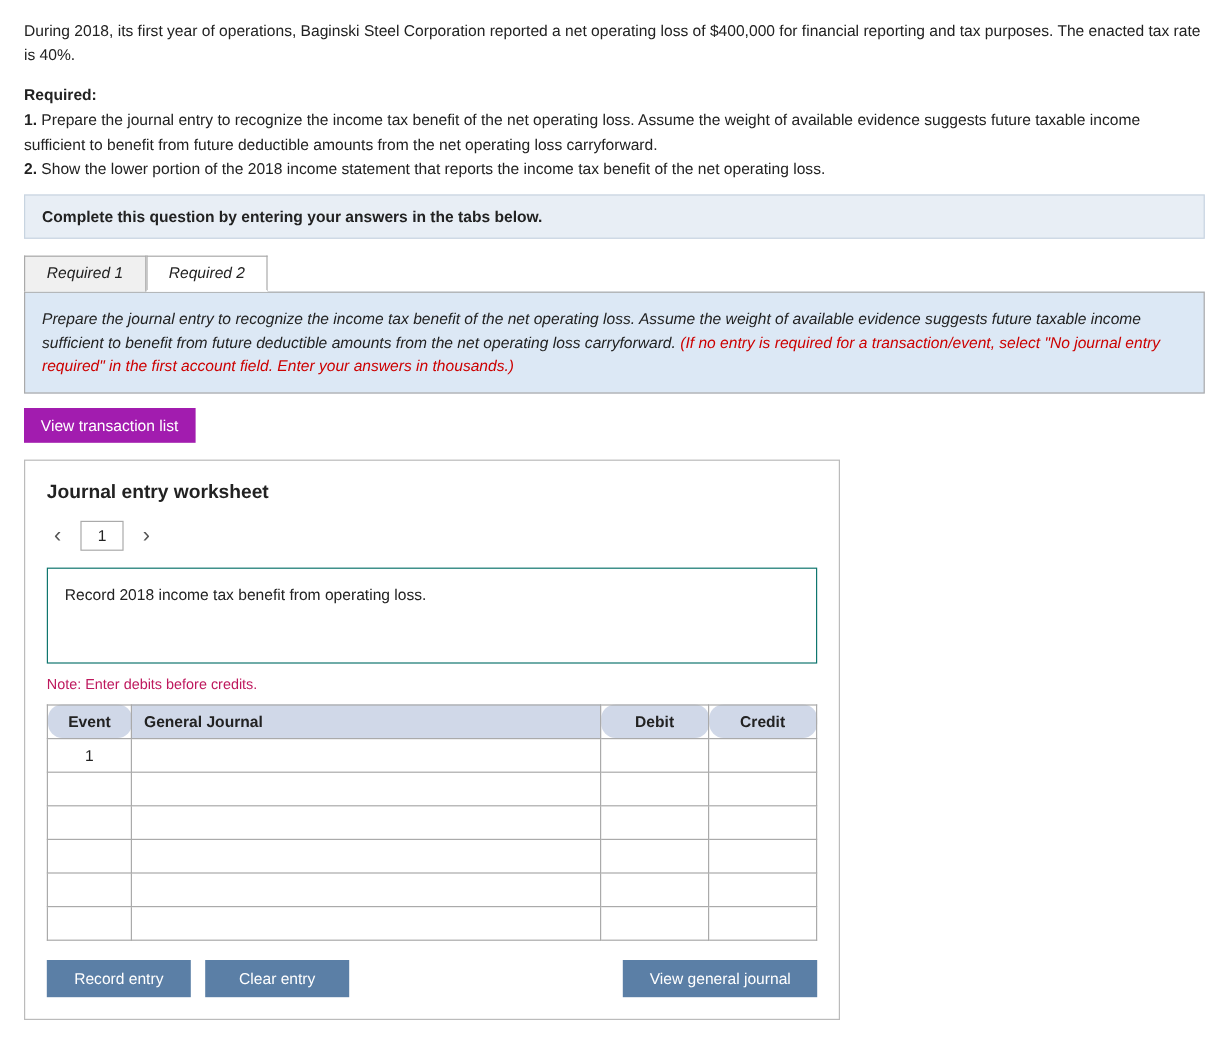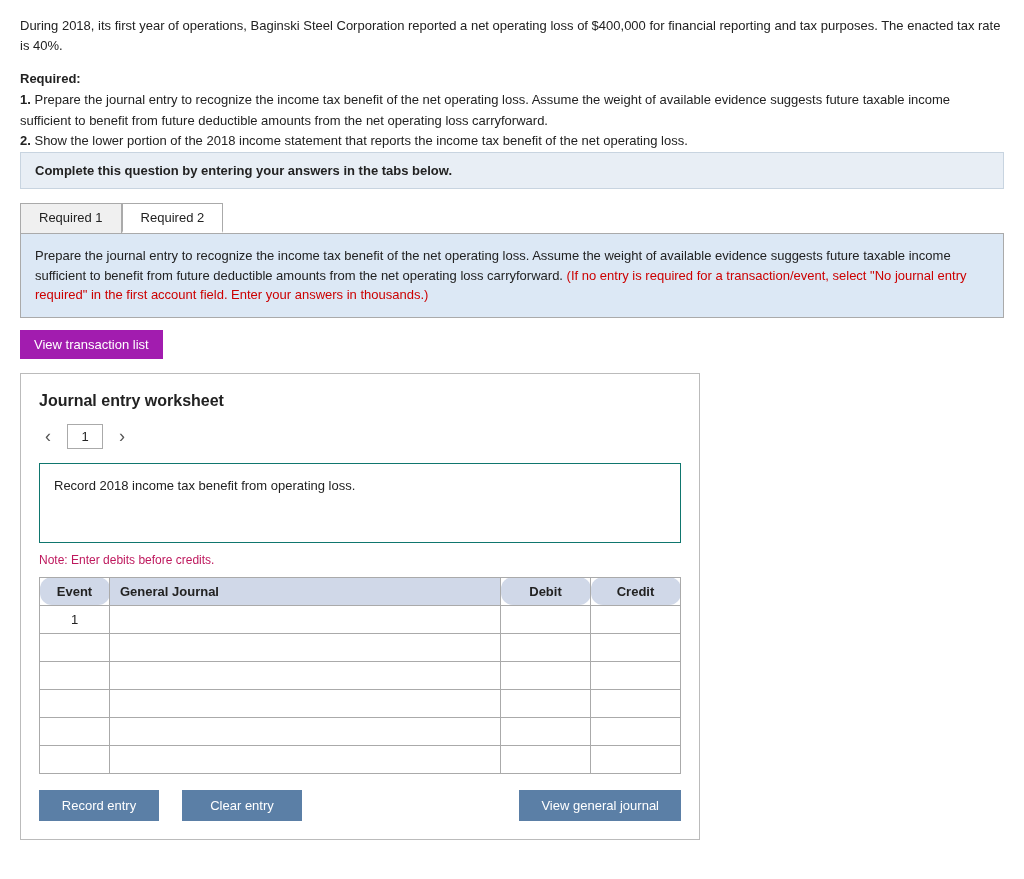--- a/index.html
+++ b/index.html
@@ -9,34 +9,36 @@
       background: #fff;
       color: #222;
       padding: 16px 20px;
       max-width: 1024px;
     }
     .intro-text {
       margin-bottom: 14px;
       line-height: 1.5;
     }
     .required-section {
+      margin-bottom: 10px;
       line-height: 1.6;
     }
     .required-section strong { font-weight: bold; }
     .blue-box {
       background: #e8eef5;
       border: 1px solid #c8d4e0;
       padding: 10px 14px;
       margin-bottom: 14px;
       font-weight: bold;
       font-size: 13px;
     }
     .tabs-container {
       border-bottom: none;
       margin-bottom: 1px;
+      font-style: italic;
     }
     .tabs {
       display: flex;
       gap: 0;
       margin-bottom: 0;
     }
     .tab {
       border: 1px solid #aaa;
       padding: 6px 18px;
       cursor: pointer;
@@ -145,21 +147,21 @@
       font-size: 13px;
       background: transparent;
     }
     .col-event { width: 70px; text-align: center; }
     .col-gj { width: auto; }
     .col-debit { width: 90px; }
     .col-credit { width: 90px; }
     .event-cell { text-align: center; padding: 4px; font-size: 13px; }
     .action-buttons {
       display: flex;
-      gap: 23px;
+      gap: 12px;
       align-items: center;
     }
     .action-btn {
       background: #5b7fa6;
       color: #fff;
       border: none;
       padding: 8px 22px;
       font-size: 13px;
       cursor: pointer;
       min-width: 120px;

